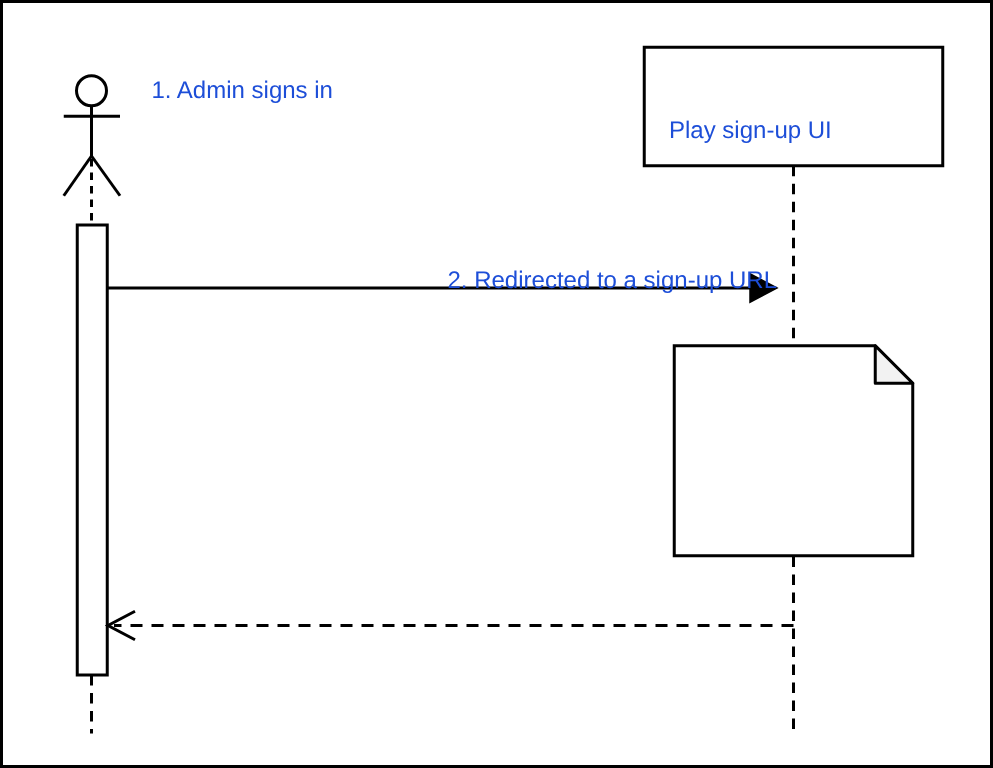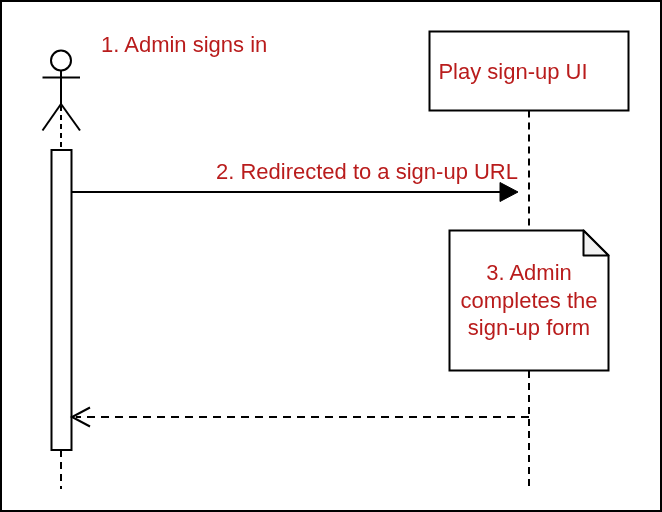--- a/index.html
+++ b/index.html
@@ -7,34 +7,35 @@
     position:relative;
     width:662px;height:512px;
     background:#ffffff;
     overflow:hidden;
     font-family:"Liberation Sans", sans-serif;
     color:#000000;
   }
   .canvas svg{position:absolute;left:0;top:0;}
   .lbl{
     position:absolute;
-    font-size:22px;
+    font-size:16px;
     line-height:27px;
     white-space:nowrap;
-    color:#b91c1c;
+    color:#1d4ed8;
+    margin-top:16px;
   }
   .lbl-multiline{white-space:normal;}
   .actor-label{
     left:101px;top:31px;
     line-height:28px;
     text-align:left;
   }
   .participant-label{
-    left:414px;top:32px;width:198px;height:78px;
-    display:flex;align-items:center;justify-content:center;
+    left:446px;top:32px;width:198px;height:78px;
+    display:flex;align-items:center;
   }
   .msg2-label{
     left:72px;top:158px;width:446px;
     text-align:right;
   }
   .msg4-label{
     left:92px;top:385px;
   }
   .note-label{
     left:450px;top:231px;width:158px;height:139px;
@@ -86,21 +87,14 @@
     <div>1. Admin signs in</div>
   </div>
 
   <div class="lbl participant-label">
     <span>Play sign-up UI</span>
   </div>
 
   <div class="lbl msg2-label">2. Redirected to a sign-up URL</div>
 
 
-  <div class="lbl note-label">
-    <div>
-      <div>3. Admin</div>
-      <div>completes the</div>
-      <div>sign-up form</div>
-    </div>
-  </div>
 
 </div>
 
 </body></html>

